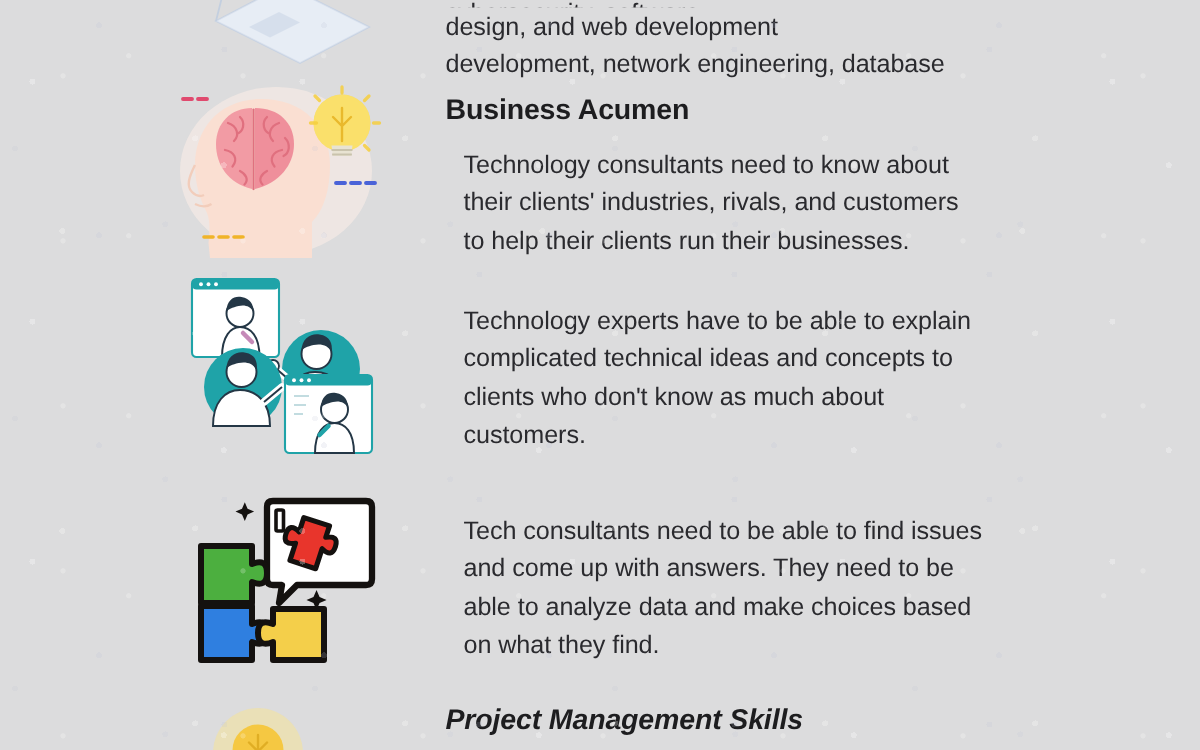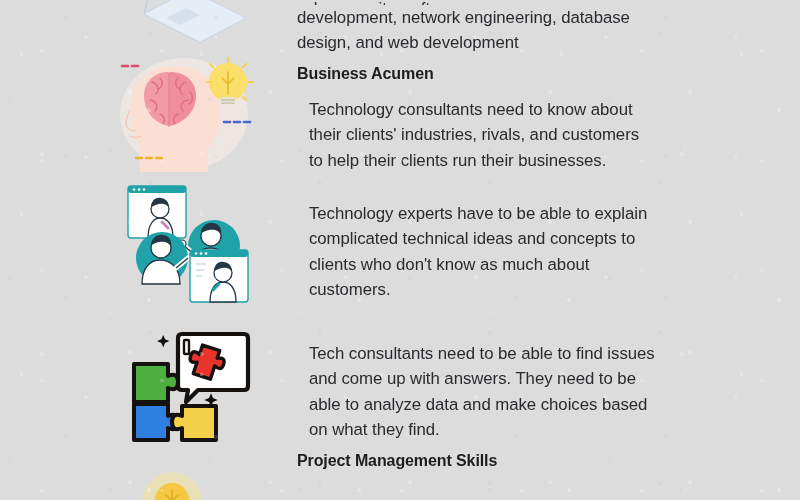--- a/index.html
+++ b/index.html
@@ -43,21 +43,21 @@
     position: absolute;
     width: 130px;
     height: 120px;
   }
   .skill-text {
     position: absolute;
     left: 297px;
     width: 370px;
   }
   .skill-heading {
-    font-size: 16px;
+    font-size: 19px;
     font-weight: bold;
     color: #1d1d1f;
     letter-spacing: -.1px;
     margin: 0 0 4px 0;
     line-height: 22px;
   }
   .skill-body {
     font-size: 16.8px;
     color: #2a2a2e;
     line-height: 25.4px;
@@ -106,22 +106,22 @@
         <path d="M36 40 L70 21 L82 28 L48 47 Z" fill="#dbe6f5" opacity=".9"></path>
 
         <path d="M30 38 L18 86" stroke="#c3cfe0" stroke-width="1.2" fill="none"></path>
       </g>
     </svg>
   </div>
 
   <div class="clipped-top">
     <p class="skill-body" style="margin:0;">
       <span style="display:block; height:9px; overflow:hidden; line-height:25.4px;">cybersecurity, software</span>
+      <span style="display:block;">design, and web development</span>
       <span style="display:block;">development, network engineering, database</span>
-      <span style="display:block;">design, and web development</span>
     </p>
   </div>
 
   <div class="skill-art" style="left:112px; top:52px; width:142px; height:120px;">
     <svg viewBox="0 0 142 120" width="142" height="120">
 
       <ellipse cx="72" cy="62" rx="64" ry="56" fill="#fdeee8" opacity=".55"></ellipse>
 
       <path d="M62 14 C34 14 18 34 18 58 C18 72 22 82 26 90 C28 95 28 102 27 110
                L28 120 L96 120 L96 96 C104 88 108 74 108 58 C108 32 90 14 62 14 Z" fill="#fadfd2"></path>
@@ -280,19 +280,19 @@
     <svg viewBox="0 0 126 120" width="126" height="120">
       <circle cx="44" cy="40" r="30" fill="#fbe48a" opacity=".45"></circle>
       <circle cx="44" cy="38" r="17" fill="#f5c842"></circle>
       <path d="M36 52 L52 52 L50 62 L38 62 Z" fill="#f0d78f"></path>
       <path d="M36 55 L52 55 M36.5 58.5 L51.5 58.5" stroke="#d9bd63" stroke-width="1.4"></path>
       <path d="M44 28 L44 50 M38 33 L44 39 L50 33" fill="none" stroke="#e0ae24" stroke-width="1.6" stroke-linecap="round"></path>
       <rect x="72" y="48" width="18" height="10" rx="2" fill="#5fd0cc" opacity=".85"></rect>
     </svg>
   </div>
 
-  <div class="skill-text" style="top:450px;">
+  <div class="skill-text" style="top:470px;font-style:italic;">
     <h2 class="skill-heading">Project Management Skills</h2>
   </div>
 
 </div>
 
 <div id="noise-layer"></div>
 
 </body></html>

